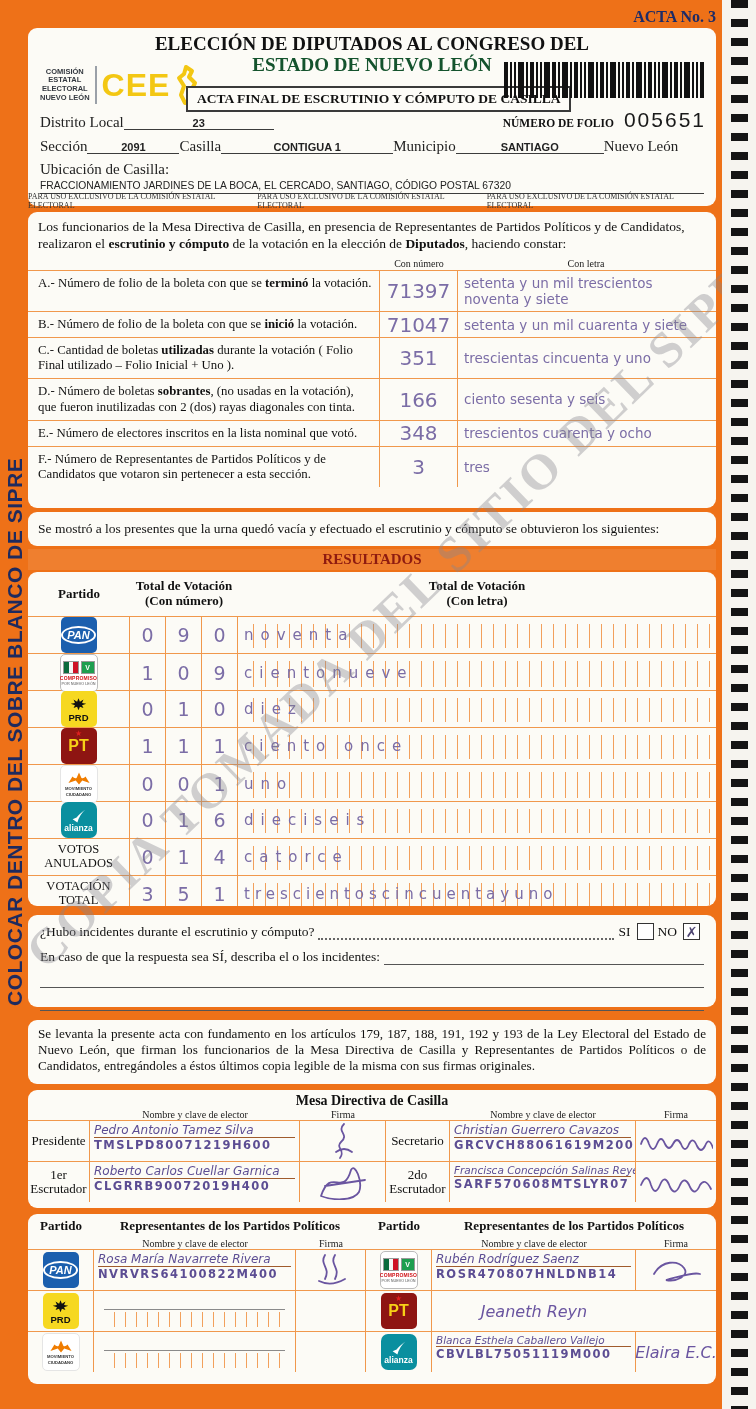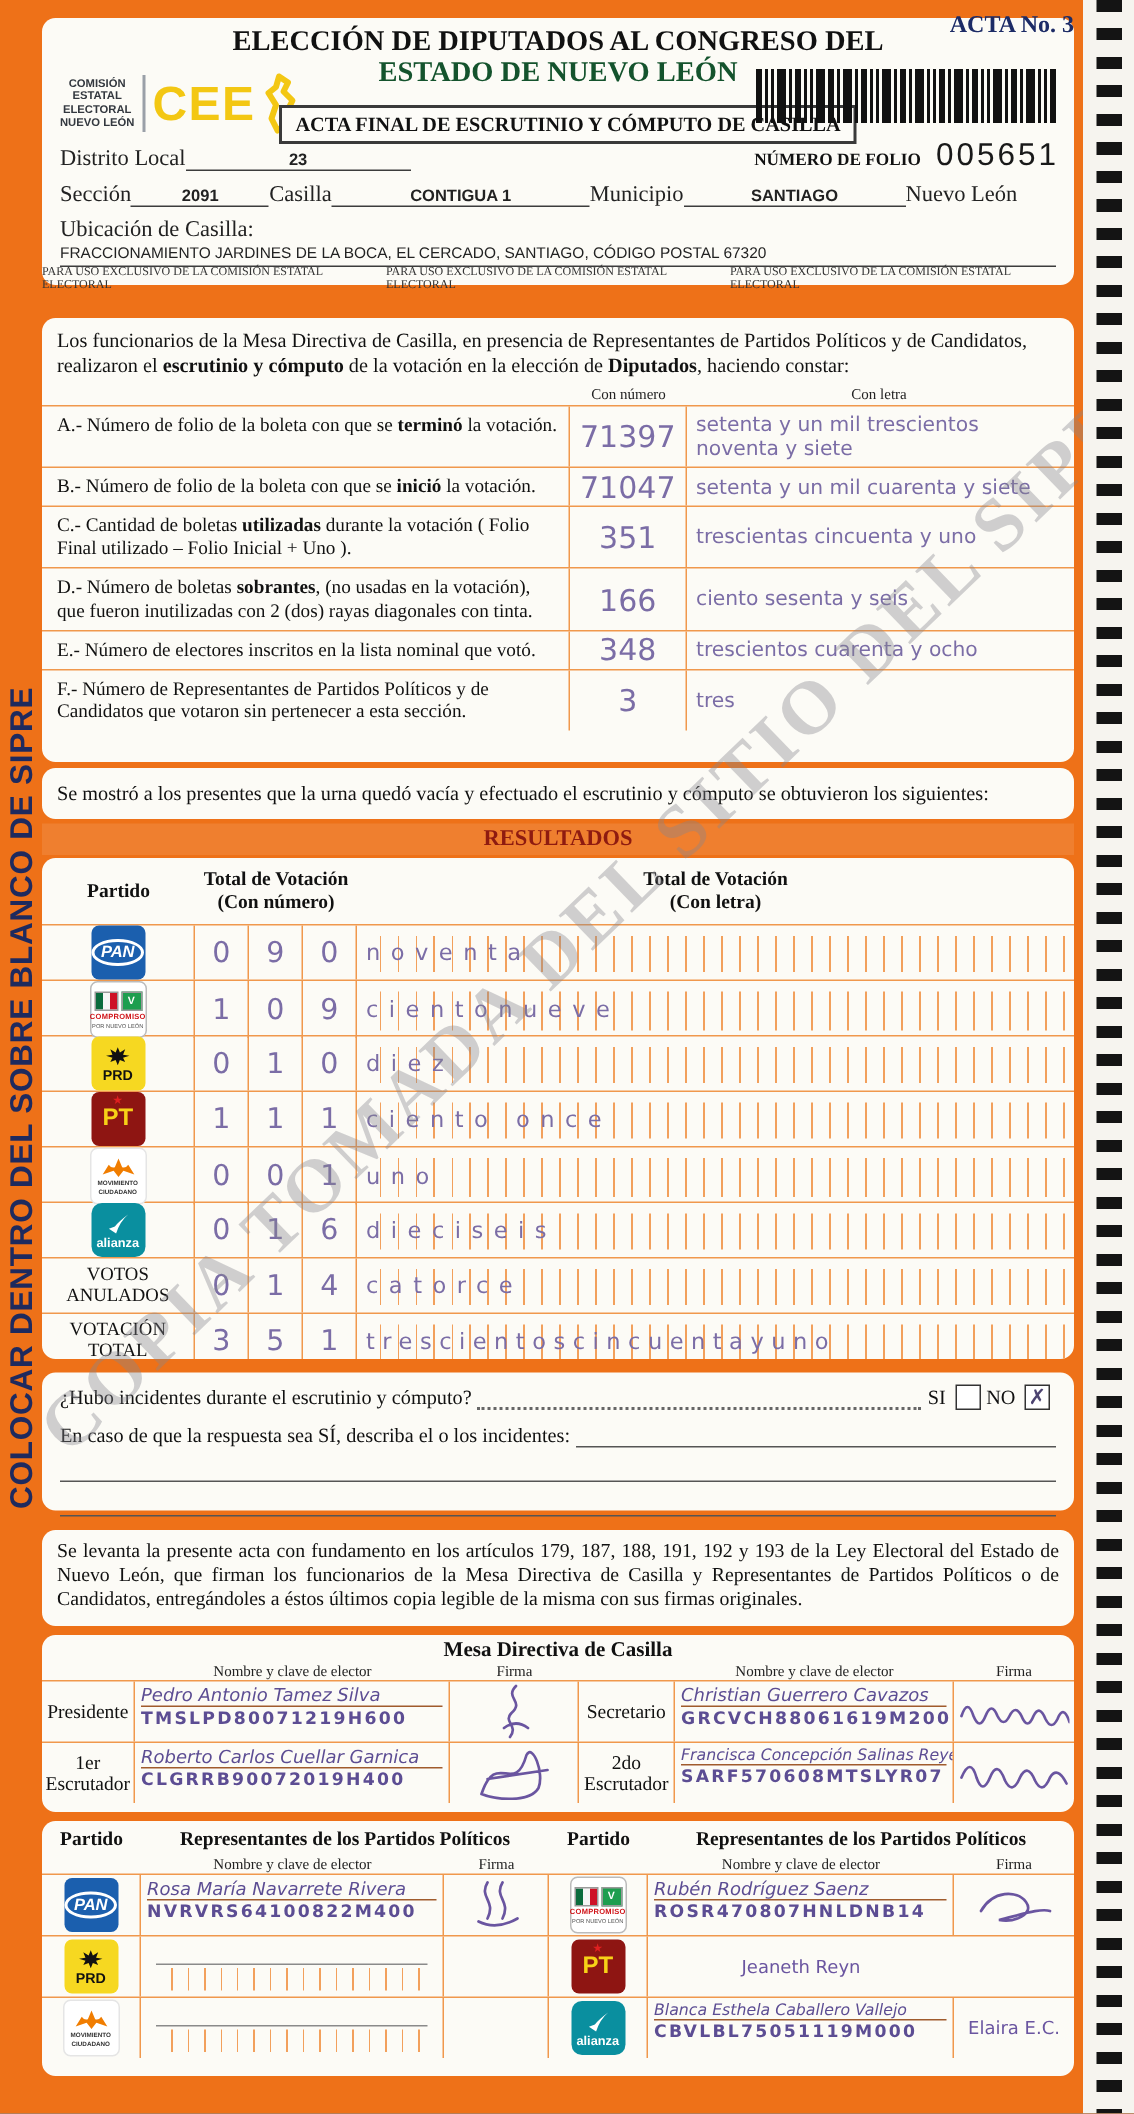--- a/index.html
+++ b/index.html
@@ -17,21 +17,21 @@
        box-sizing:border-box;}
   
   .sidenote{position:absolute;left:3px;top:1006px;transform:rotate(-90deg);transform-origin:0 0;
             white-space:nowrap;font-family:"Liberation Sans",sans-serif;font-weight:bold;
             font-size:21px;letter-spacing:.5px;color:#1e2a5e;z-index:3;}
   
   .wm{position:absolute;left:14px;top:938px;transform:rotate(-44deg);transform-origin:0 0;
       white-space:nowrap;font-size:50px;font-weight:bold;color:rgba(135,135,142,.38);
       letter-spacing:3px;z-index:5;pointer-events:none;font-family:"Liberation Serif",serif;}
   
-  .hdr{top:12px;height:178px;position:absolute;}
+  .hdr{top:28px;height:178px;position:absolute;}
   .hdr .t1{position:absolute;top:5px;width:100%;text-align:center;font-weight:bold;font-size:19px;color:#111;}
   .hdr .t2{position:absolute;top:26px;width:100%;text-align:center;font-weight:bold;font-size:19px;color:#14532d;}
   .cee{position:absolute;left:12px;top:36px;display:flex;align-items:center;gap:5px;}
   .cee .org{font-family:"Liberation Sans",sans-serif;font-weight:bold;font-size:7.5px;line-height:1.15;
             color:#33383f;text-align:center;}
   .cee .bar{width:2px;height:38px;background:#9aa0a8;}
   .cee .acr{font-family:"Liberation Sans",sans-serif;font-weight:bold;font-size:32px;color:#f3c713;
             letter-spacing:1px;line-height:1;}
   .subbox{position:absolute;left:158px;top:58px;border:2px solid #3a3a3a;background:#fdfcf8;
           padding:3px 9px;font-weight:bold;font-size:13.5px;color:#111;}
@@ -122,21 +122,21 @@
   .mrole{display:flex;align-items:center;justify-content:center;font-size:13px;color:#111;
          text-align:center;line-height:1.05;border-right:1px solid #f0984c;}
   .mnc{border-right:1px solid #f0984c;padding:2px 4px 0 4px;overflow:hidden;}
   .mname{font-family:"DejaVu Sans",sans-serif;font-style:italic;font-size:12px;color:#5c4d93;
          border-bottom:1px solid #a05b2c;white-space:nowrap;}
   .mclave{font-family:"DejaVu Sans",sans-serif;font-weight:bold;font-size:11.5px;letter-spacing:1.5px;
           color:#5c4d93;white-space:nowrap;}
   .mfir{display:flex;align-items:center;justify-content:center;border-right:1px solid #f0984c;overflow:hidden;}
   .mrow .mfir:last-child{border-right:none;}
   .sig path{stroke:#6a55a0;stroke-width:1.8;fill:none;stroke-linecap:round;}
-  .sigtext{font-family:"DejaVu Sans",sans-serif;font-size:12px;color:#6a55a0;white-space:nowrap;}
+  .sigtext{font-family:"DejaVu Sans",sans-serif;font-style:italic;font-size:16px;color:#6a55a0;white-space:nowrap;}
   
   .pbox{top:1214px;height:170px;position:absolute;overflow:hidden;}
   .phead1{display:grid;grid-template-columns:66px 272px 66px 284px;height:24px;}
   .phead1 div{display:flex;align-items:center;justify-content:center;font-weight:bold;font-size:13px;color:#111;}
   .phead2{display:grid;grid-template-columns:66px 202px 70px 66px 204px 80px;font-size:10px;color:#222;}
   .phead2 div{text-align:center;}
   .prow{display:grid;grid-template-columns:66px 202px 70px 66px 204px 80px;border-top:1px solid #f0984c;height:40px;}
   .pcell{display:flex;align-items:center;justify-content:center;border-right:1px solid #f0984c;}
   .pnc{border-right:1px solid #f0984c;padding:2px 4px 0 4px;overflow:hidden;}
   .emptyline{height:14px;border-bottom:1px solid #8a8a8a;margin:2px 6px 0 6px;}

